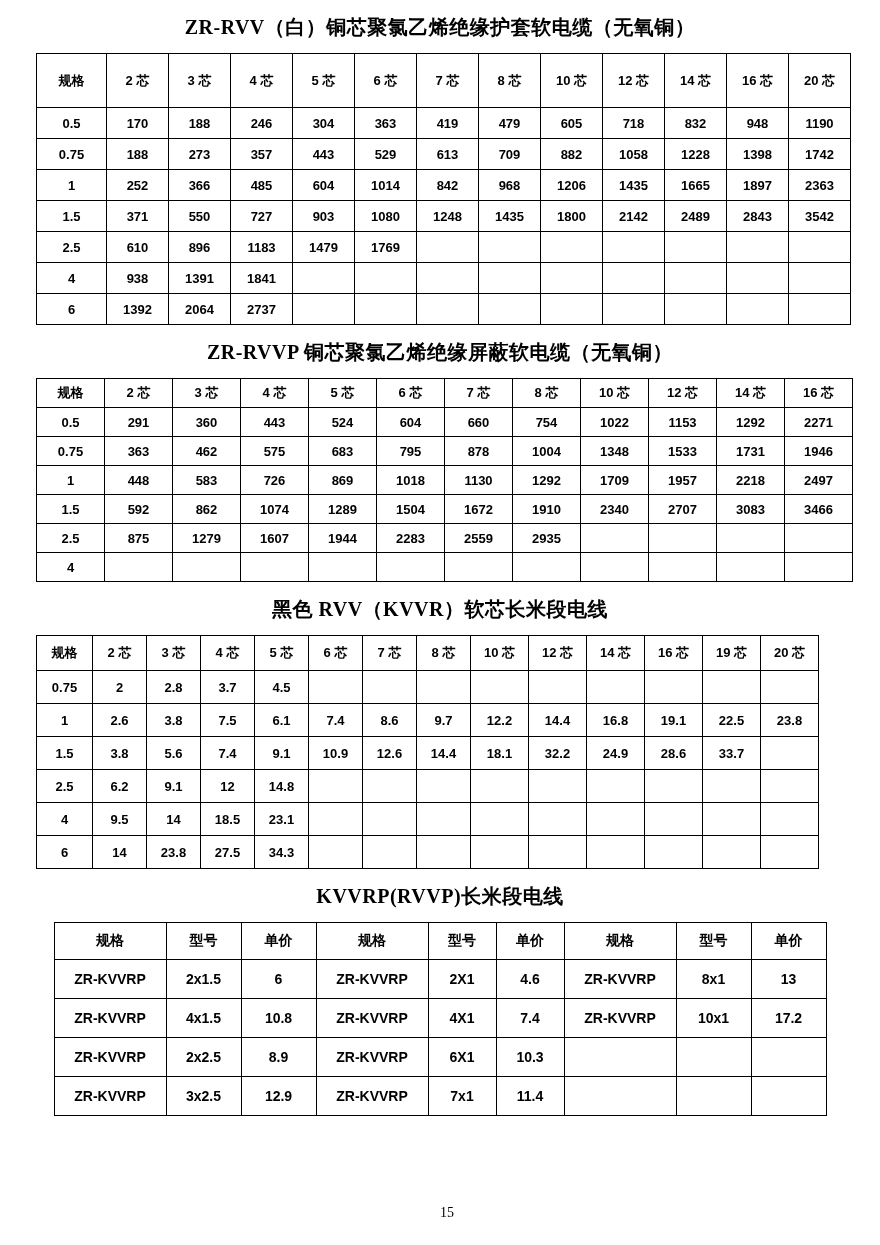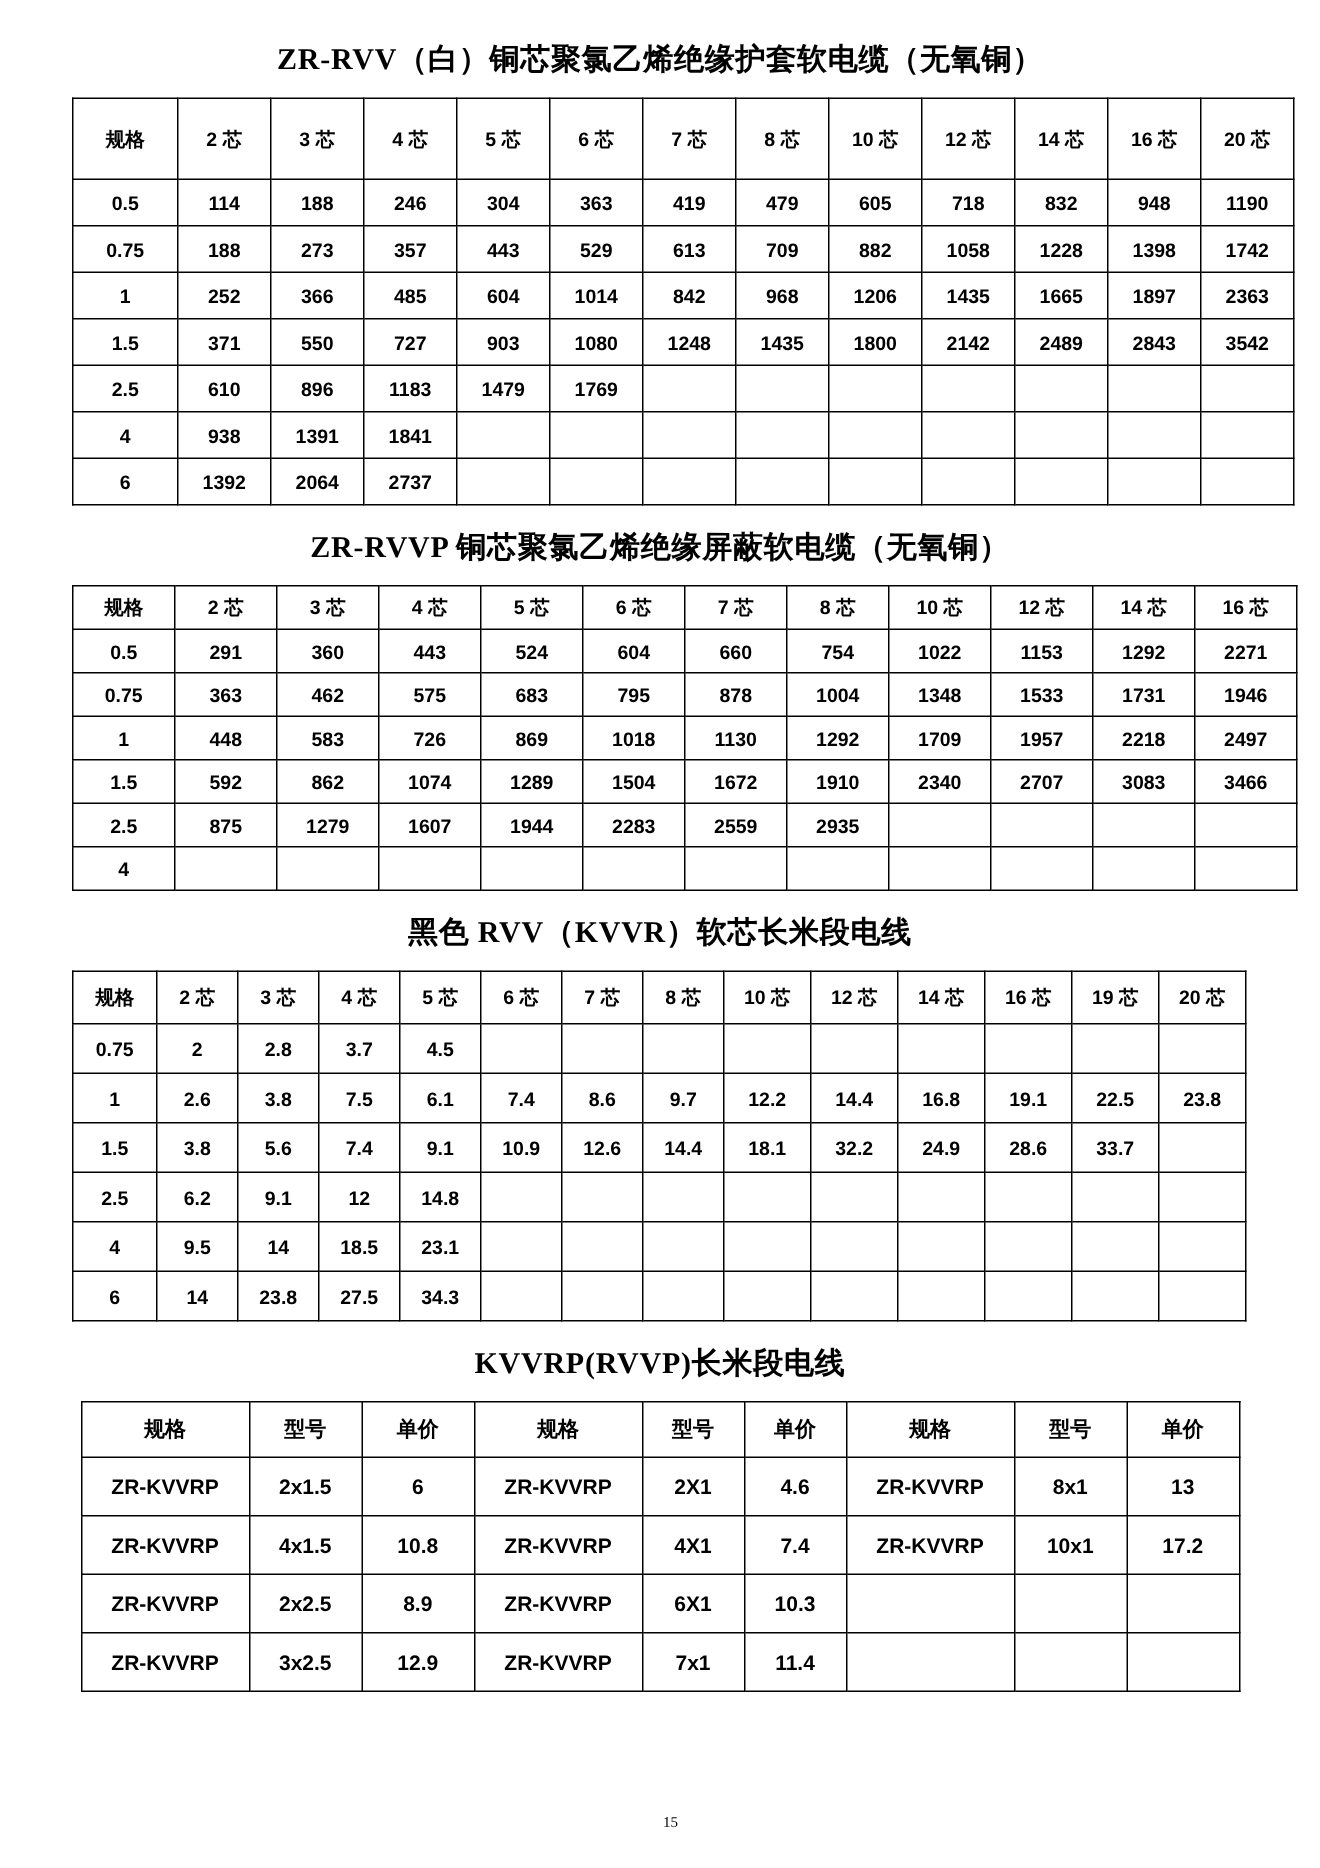--- a/index.html
+++ b/index.html
@@ -15,21 +15,21 @@
     position: relative;
   }
   .page {
     width: 880px;
     height: 1245px;
     box-sizing: border-box;
     padding: 14px 36px 0 36px;
     position: relative;
   }
   .section {
-    margin: 12px;
+    margin: 0;
   }
   h2.title {
     text-align: center;
     font-family: "Liberation Serif", serif;
     font-weight: bold;
     font-size: 20px;
     margin: 0 0 12px 0;
     letter-spacing: 0.5px;
   }
   .sec2 h2.title, .sec3 h2.title, .sec4 h2.title {
@@ -67,21 +67,21 @@
 
   .first-col { font-weight: bold; }
 
   .page-number {
     position: absolute;
     left: 0;
     right: 0;
     bottom: 24px;
     text-align: center;
     font-family: "Liberation Serif", serif;
-    font-size: 10px;
+    font-size: 14px;
     margin-left: 14px;
   }
 </style>
 </head>
 <body>
 
 <div class="page">
 
   <div class="section sec1">
     <h2 class="title">ZR-RVV（白）铜芯聚氯乙烯绝缘护套软电缆（无氧铜）</h2>
@@ -114,21 +114,21 @@
           <td>10 芯</td>
           <td>12 芯</td>
           <td>14 芯</td>
           <td>16 芯</td>
           <td>20 芯</td>
         </tr>
       </thead>
       <tbody>
         <tr>
           <td class="first-col">0.5</td>
-          <td>114</td>
+          <td>170</td>
           <td>188</td>
           <td>246</td>
           <td>304</td>
           <td>363</td>
           <td>419</td>
           <td>479</td>
           <td>605</td>
           <td>718</td>
           <td>832</td>
           <td>948</td>

